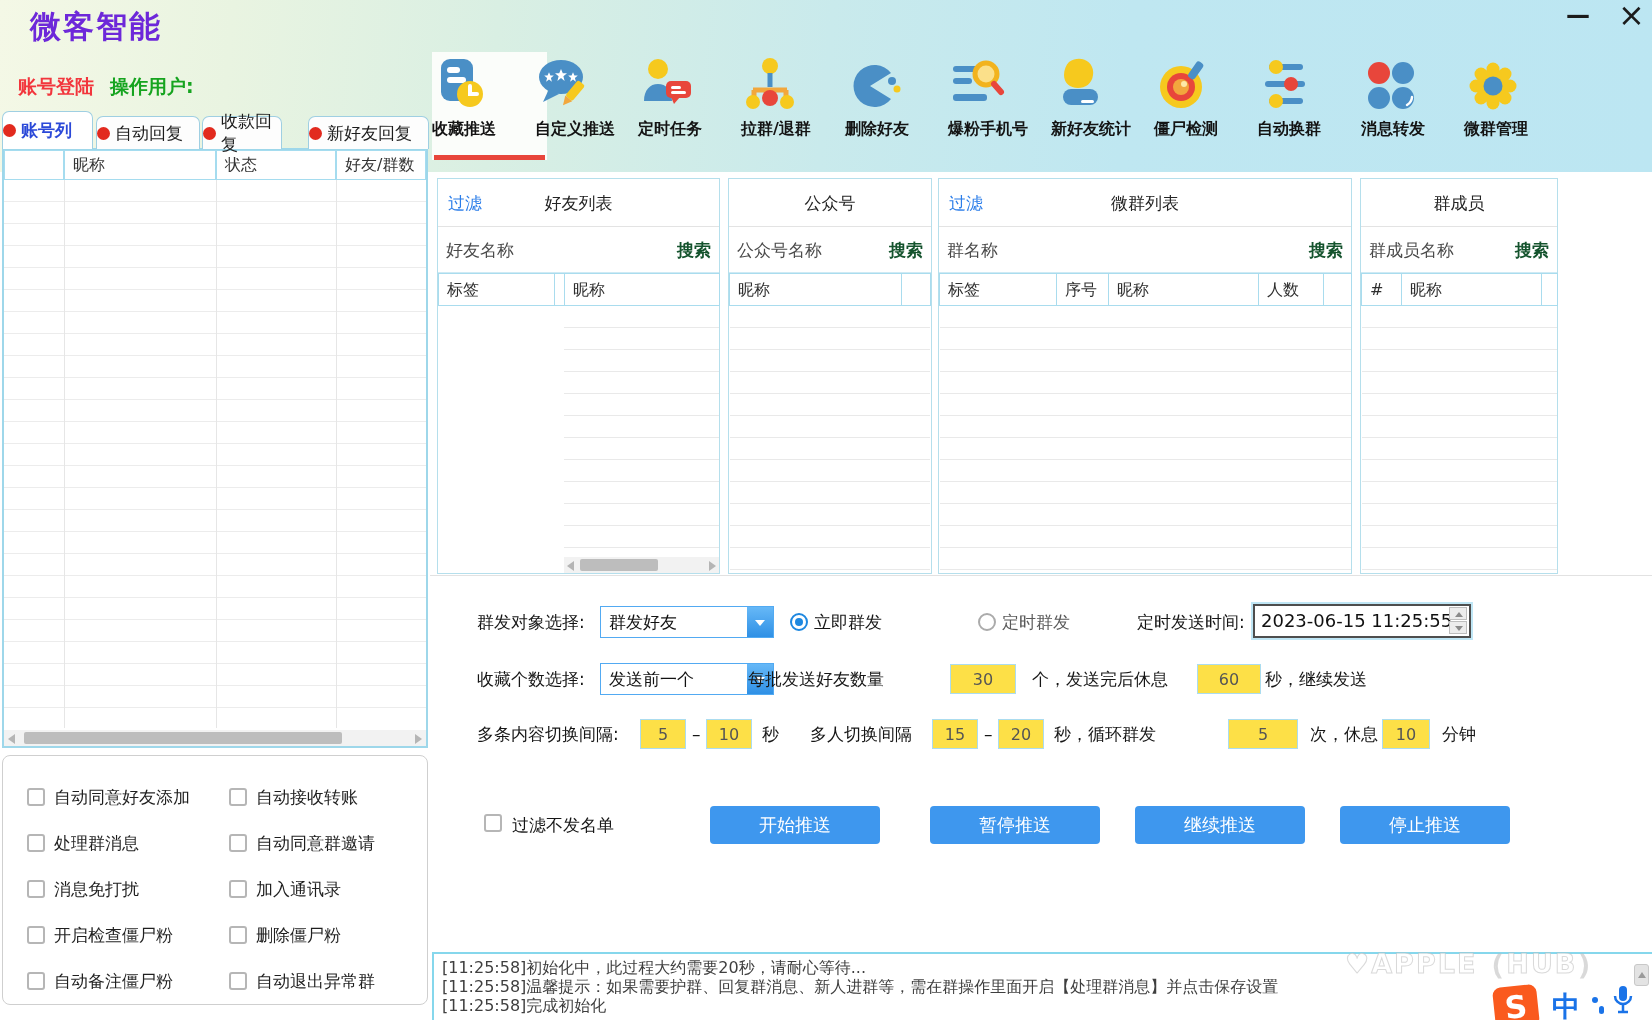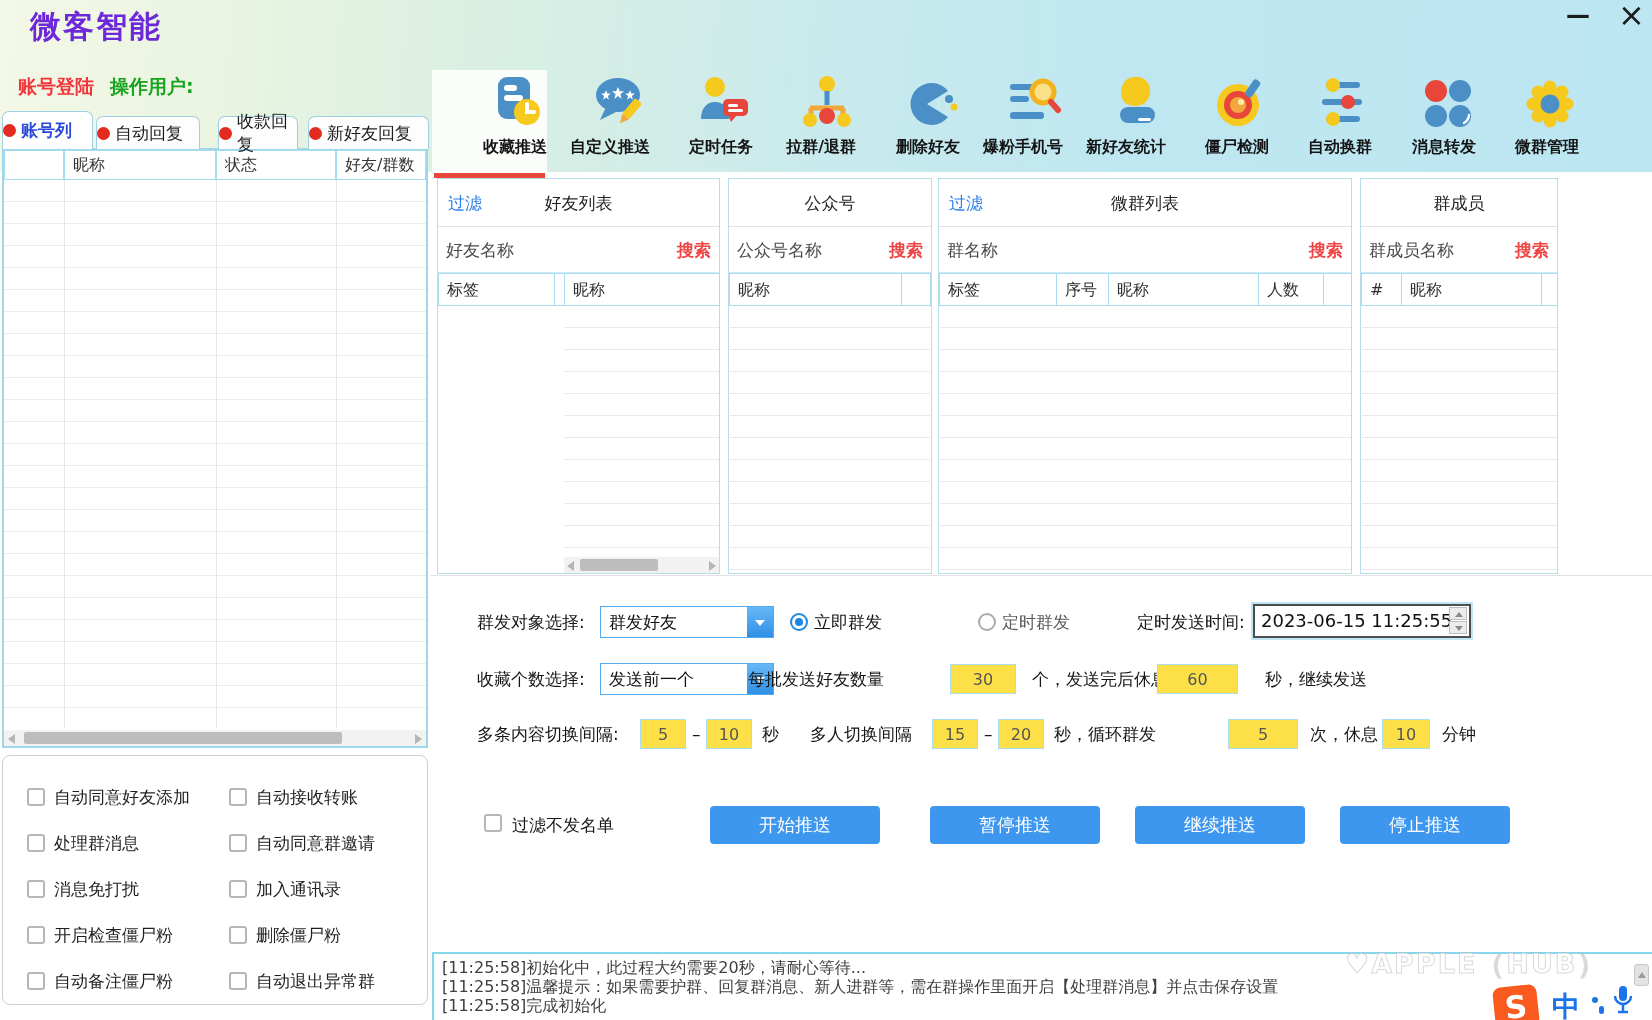--- a/index.html
+++ b/index.html
@@ -27,33 +27,33 @@
 .hscroll{position:absolute;background:#f2f2f2}
 .sarrow{position:absolute;top:4px;width:0;height:0;border-top:5px solid transparent;border-bottom:5px solid transparent}
 .sarrow.left{border-right:7px solid #b5b5b5}
 .sarrow.right{border-left:7px solid #b5b5b5}
 .sthumb{position:absolute;top:2px;height:12px;background:#bdbdbd;border-radius:2px;cursor:grab}
 
 #opt-panel{position:absolute;left:2px;top:755px;width:426px;height:250px;background:#fff;border:1px solid #cfcfcf;border-radius:8px}
 .opt{position:absolute;display:flex;align-items:center;gap:9px;font-size:17px;color:#1f1f1f;height:22px}
 .cb{width:18px;height:18px;border:2px solid #b6b6b6;border-radius:3px;background:#fff;flex:0 0 auto;cursor:pointer}
 
-.titem{position:absolute;top:70px;width:115px;height:108px;text-align:right;cursor:pointer}
+.titem{position:absolute;top:52px;width:115px;height:108px;text-align:left;cursor:pointer}
 .titem svg{margin-top:4px}
 .tlabel{font-size:16px;font-weight:600;color:#141414;margin-top:1px;white-space:nowrap}
 .titem.active{background:#fbfdfa}
 .underline{position:absolute;left:2px;right:2px;bottom:0;height:5px;background:#e8463b}
 
 .panel{position:absolute;top:178px;height:396px;background:#fff;border:1px solid #b5dfec}
 .ph{position:relative;height:48px;border-bottom:1px solid #e3e3e3}
 .ph-title{position:absolute;left:0;right:0;text-align:center;line-height:48px;font-size:17px;color:#242424}
 .ph-filter{position:absolute;left:10px;line-height:48px;font-size:17px;color:#2b7de9;cursor:pointer}
 .psearch{position:relative;height:46px;border-bottom:1px solid #cfeaf4;cursor:text}
 .pph{position:absolute;left:8px;line-height:46px;font-size:17px;color:#4a4a4a}
-.pslink{position:absolute;right:8px;line-height:46px;font-size:17px;color:#ef4444;font-weight:bold;cursor:pointer}
+.pslink{position:absolute;right:8px;line-height:46px;font-size:17px;color:#14532d;font-weight:bold;cursor:pointer}
 .pcol{position:absolute;top:0;height:33px;background:#fff;border:1px solid #a9dcee;line-height:31px;padding-left:8px;font-size:16px;color:#2e2e2e}
 .prows{position:absolute;background:repeating-linear-gradient(to bottom,transparent 0 21px,#e9e9e9 21px 22px)}
 
 .flabel{position:absolute;font-size:17px;color:#161616;line-height:32px;white-space:nowrap}
 .dd{position:absolute;width:174px;height:32px;border:1px solid #52aaf2;background:#fff;cursor:pointer}
 .ddtext{position:absolute;left:8px;line-height:30px;font-size:17px;color:#111}
 .ddbtn{position:absolute;right:0;top:0;width:26px;height:30px;background:linear-gradient(#66b8f7,#2f90e5)}
 .ddarr{position:absolute;left:8px;top:13px;width:0;height:0;border-left:5px solid transparent;border-right:5px solid transparent;border-top:6px solid #fff}
 .radio{position:absolute;width:18px;height:18px;border-radius:50%;background:#fff;cursor:pointer}
 .radio.sel{border:2px solid #1e88e0}
@@ -94,21 +94,21 @@
   <div id="oper-lbl">操作用户:</div>
 
   <div class="tab active" style="left:2px;width:91px">
     <span class="tabdot"></span>
     <span>账号列</span>
   </div>
   <div class="tab" style="left:96px;width:104px">
     <span class="tabdot"></span>
     <span>自动回复</span>
   </div>
-  <div class="tab" style="left:218px;width:80px">
+  <div class="tab" style="left:202px;width:80px">
     <span class="tabdot"></span>
     <span>收款回复</span>
   </div>
   <div class="tab" style="left:308px;width:121px">
     <span class="tabdot"></span>
     <span>新好友回复</span>
   </div>
 
   <div id="acct-table">
     <div class="athcell" style="left:0;width:60px"></div>
@@ -392,21 +392,21 @@
   <div class="flabel" style="left:477px;top:663px">收藏个数选择:</div>
   <div class="dd" style="left:600px;top:663px">
     <span class="ddtext">发送前一个</span>
     <span class="ddbtn">
         <span class="ddarr"></span>
       </span>
   </div>
   <div class="flabel" style="left:748px;top:663px">每批发送好友数量</div>
   <input class="numin" style="left: 950px; top: 664px; width: 66px;" value="30">
   <div class="flabel" style="left:1032px;top:663px">个，发送完后休息</div>
-  <input class="numin" style="left: 1157px; top: 664px; width: 81px;" value="60">
+  <input class="numin" style="left: 1197px; top: 664px; width: 64px;" value="60">
   <div class="flabel" style="left:1265px;top:663px">秒，继续发送</div>
 
   <div class="flabel" style="left:477px;top:718px">多条内容切换间隔:</div>
   <input class="numin" style="left: 640px; top: 719px; width: 46px;" value="5">
   <div class="flabel" style="left:692px;top:718px">–</div>
   <input class="numin" style="left: 706px; top: 719px; width: 46px;" value="10">
   <div class="flabel" style="left:762px;top:718px">秒</div>
   <div class="flabel" style="left:810px;top:718px">多人切换间隔</div>
   <input class="numin" style="left: 932px; top: 719px; width: 46px;" value="15">
   <div class="flabel" style="left:984px;top:718px">–</div>

